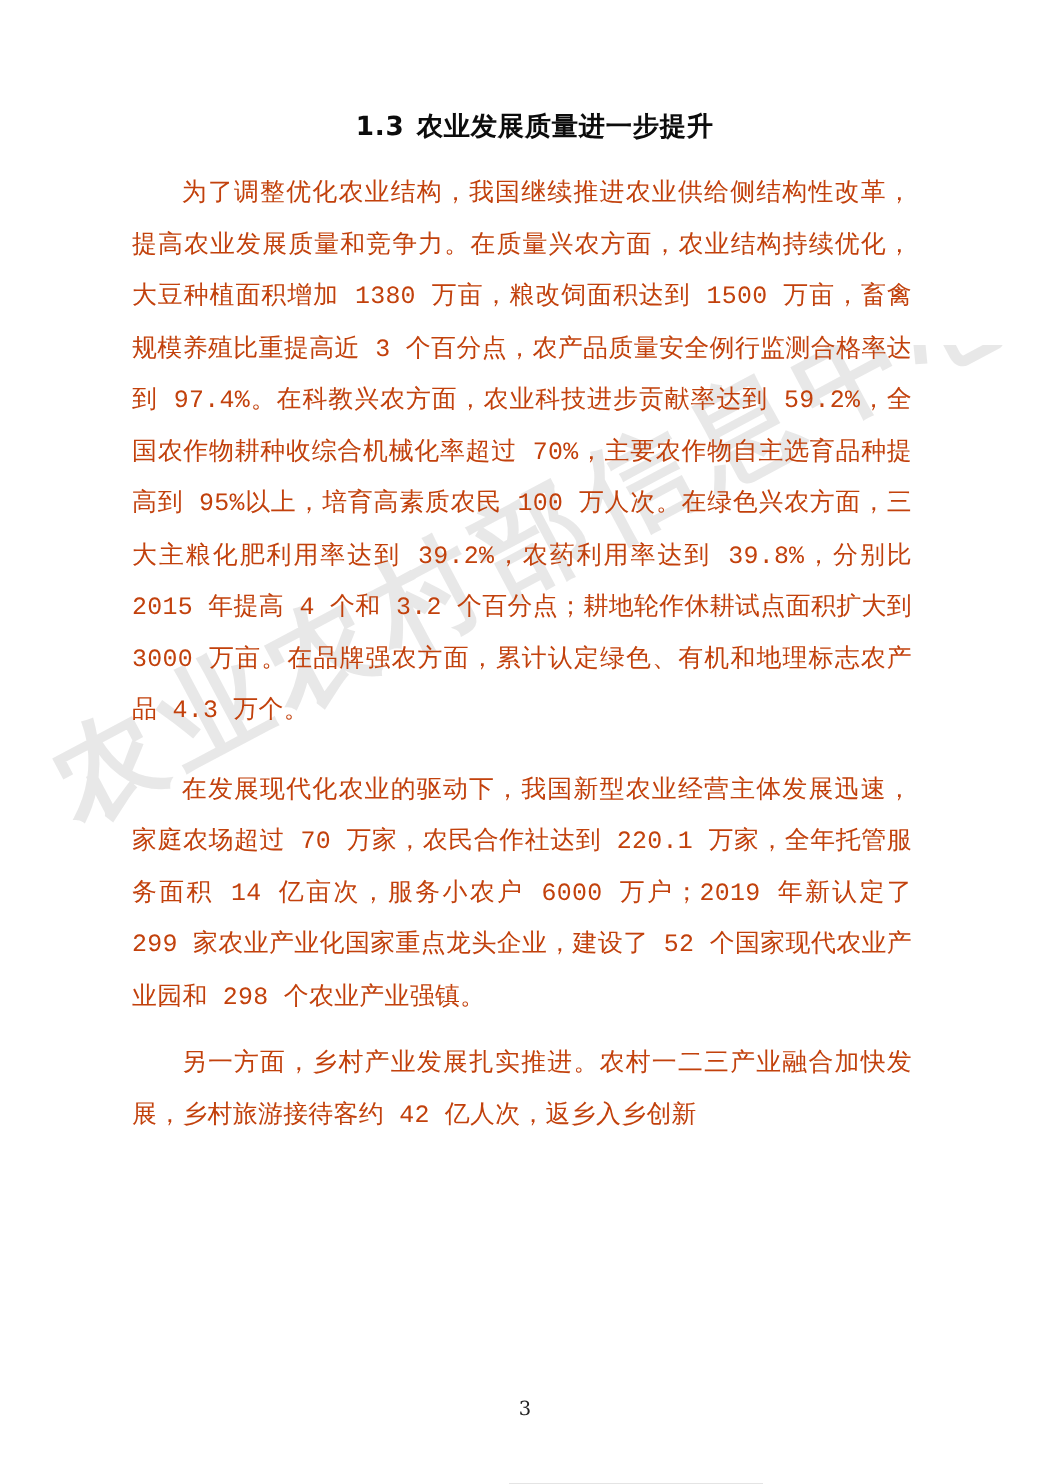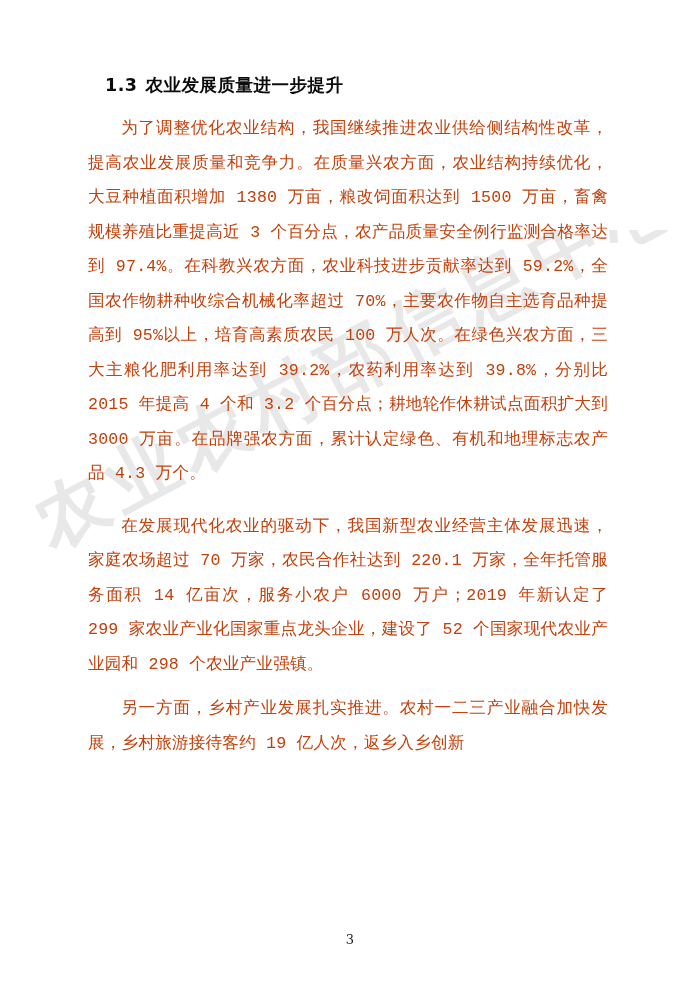--- a/index.html
+++ b/index.html
@@ -52,20 +52,21 @@
   .heading {
     position: relative;
     z-index: 10;
     font-family: "DejaVu Sans", "Liberation Sans", sans-serif;
     font-weight: 700;
     font-size: 17.5px;
     line-height: 1.5;
     color: #0c0c0c;
     letter-spacing: 0.5px;
     margin: 0 0 14px 17px;
+    text-align: center;
   }
   .heading .num {
     margin-right: 8px;
   }
   .para {
     position: relative;
     z-index: 10;
     font-family: Liberation Mono, monospace;
     font-size: 16.6px;
     line-height: 2.08;
@@ -107,19 +108,19 @@
 
     <h2 class="heading">
       <span class="num">1.3</span><span>农业发展质量进一步提升</span>
     </h2>
 
     <p class="para gap-after-para">为了调整优化农业结构，我国继续推进农业供给侧结构性改革，提高农业发展质量和竞争力。在质量兴农方面，农业结构持续优化，大豆种植面积增加 1380 万亩，粮改饲面积达到 1500 万亩，畜禽规模养殖比重提高近 3 个百分点，农产品质量安全例行监测合格率达到 97.4%。在科教兴农方面，农业科技进步贡献率达到 59.2%，全国农作物耕种收综合机械化率超过 70%，主要农作物自主选育品种提高到 95%以上，培育高素质农民 100 万人次。在绿色兴农方面，三大主粮化肥利用率达到 39.2%，农药利用率达到 39.8%，分别比 2015 年提高 4 个和 3.2 个百分点；耕地轮作休耕试点面积扩大到 3000 万亩。在品牌强农方面，累计认定绿色、有机和地理标志农产品 4.3 万个。</p>
 
 
     <p class="para">在发展现代化农业的驱动下，我国新型农业经营主体发展迅速，家庭农场超过 70 万家，农民合作社达到 220.1 万家，全年托管服务面积 14 亿亩次，服务小农户 6000 万户；2019 年新认定了 299 家农业产业化国家重点龙头企业，建设了 52 个国家现代农业产业园和 298 个农业产业强镇。</p>
 
-    <p class="para">另一方面，乡村产业发展扎实推进。农村一二三产业融合加快发展，乡村旅游接待客约 19 亿人次，返乡入乡创新</p>
+    <p class="para">另一方面，乡村产业发展扎实推进。农村一二三产业融合加快发展，乡村旅游接待客约 42 亿人次，返乡入乡创新</p>
 
   </div>
 
   <div class="page-number">3</div>
 
 </div>
 
 </body></html>

